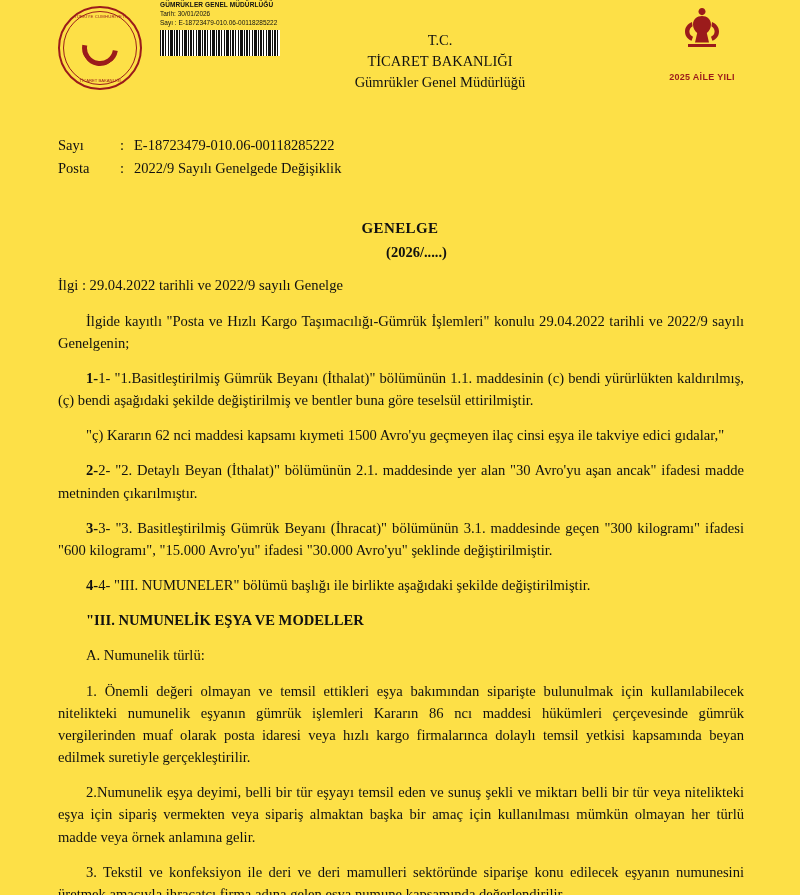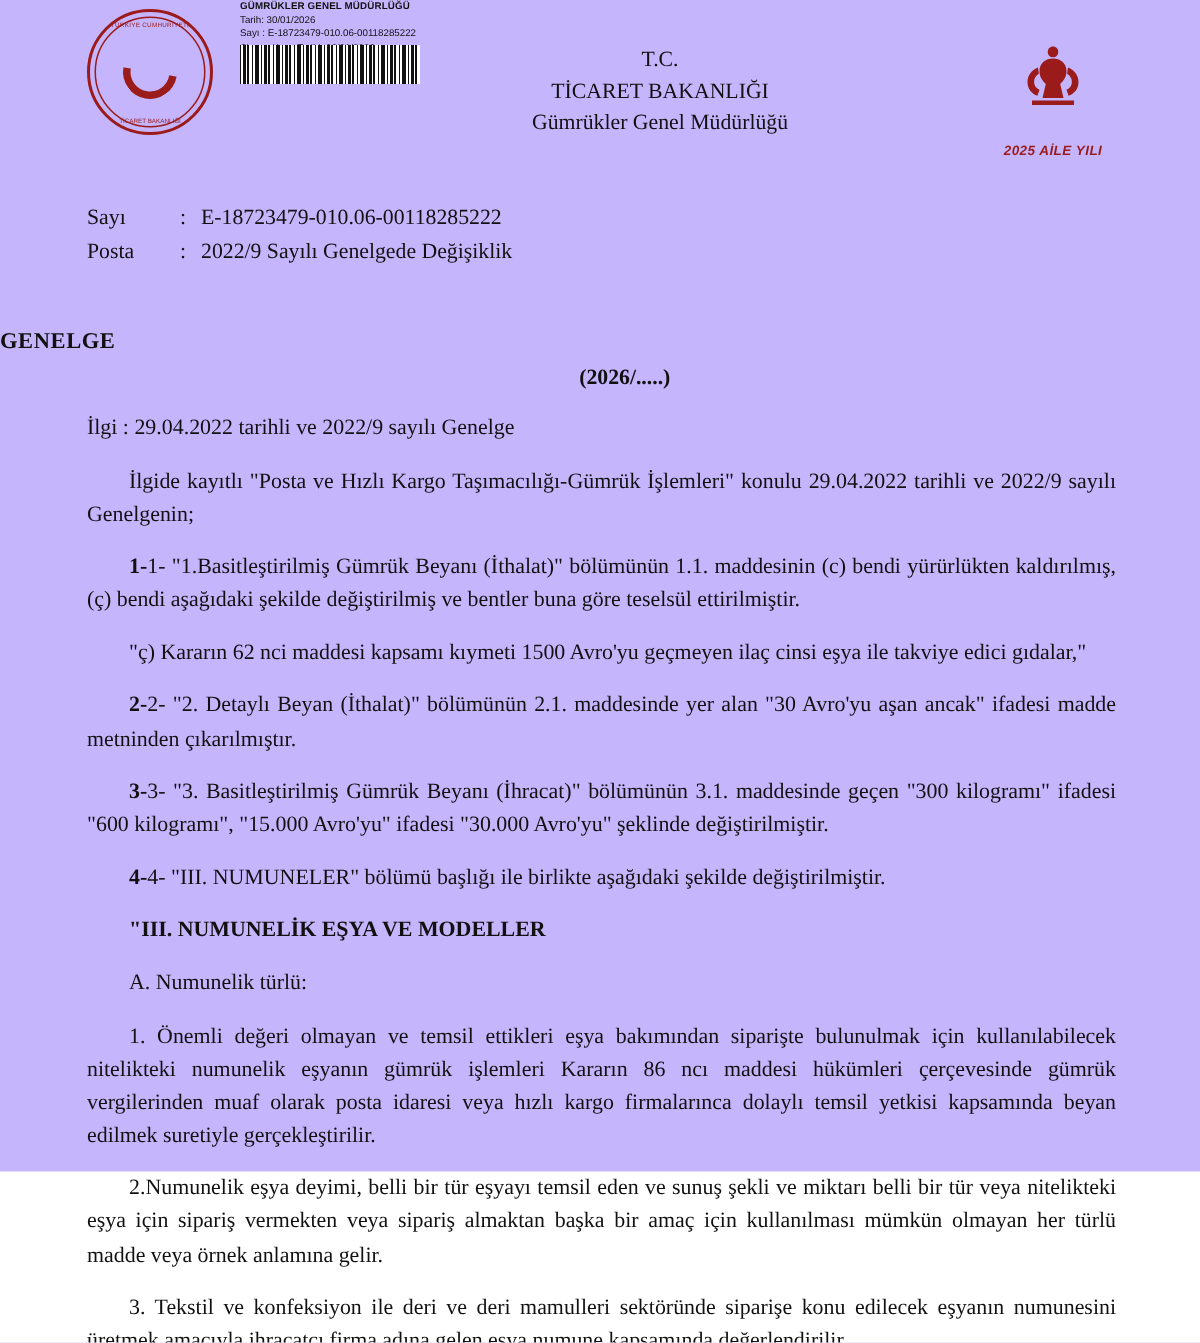--- a/index.html
+++ b/index.html
@@ -12,22 +12,22 @@
     height: 895px;
     font-family: "Liberation Serif", serif;
     color: #111111;
     position: relative;
     overflow: hidden;
   }
 
   .page {
     position: relative;
     width: 800px;
-    height: 781px;
-    background: #c4b5fd;
+    height: 895px;
+    background: #fde047;
     box-sizing: border-box;
   }
 
   
   .header {
     position: relative;
     height: 108px;
   }
 
   .emblem-left {
@@ -130,24 +130,23 @@
     text-align: center;
     font-family: "Liberation Serif", serif;
     font-size: 14.5px;
     line-height: 1.45;
     color: #111;
   }
 
   .emblem-right {
     position: absolute;
     right: 52px;
-    top: 23px;
+    top: 0;
     width: 92px;
     height: 84px;
-    font-style: italic;
   }
   .emblem-right .tulip {
     position: absolute;
     left: 50%;
     top: 6px;
     transform: translateX(-50%);
     width: 56px;
     height: 50px;
   }
   .emblem-right .year-text {
@@ -170,20 +169,21 @@
     line-height: 1.6;
   }
   .meta-row { display: flex; }
   .meta-label { width: 62px; flex: 0 0 62px; }
   .meta-sep { width: 14px; flex: 0 0 14px; }
   .meta-val { flex: 1; }
 
   
   .doc-title {
     margin-top: 40px;
+    text-align: center;
     font-size: 15px;
     font-weight: bold;
     letter-spacing: .4px;
   }
   .doc-subtitle {
     margin-top: 7px;
     text-align: center;
     font-size: 14.5px;
     font-weight: bold;
     margin-left: 33px;

